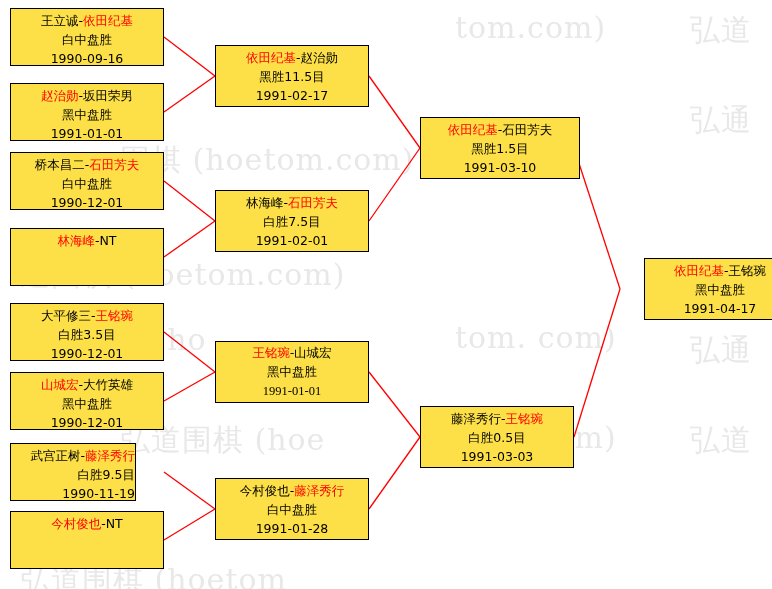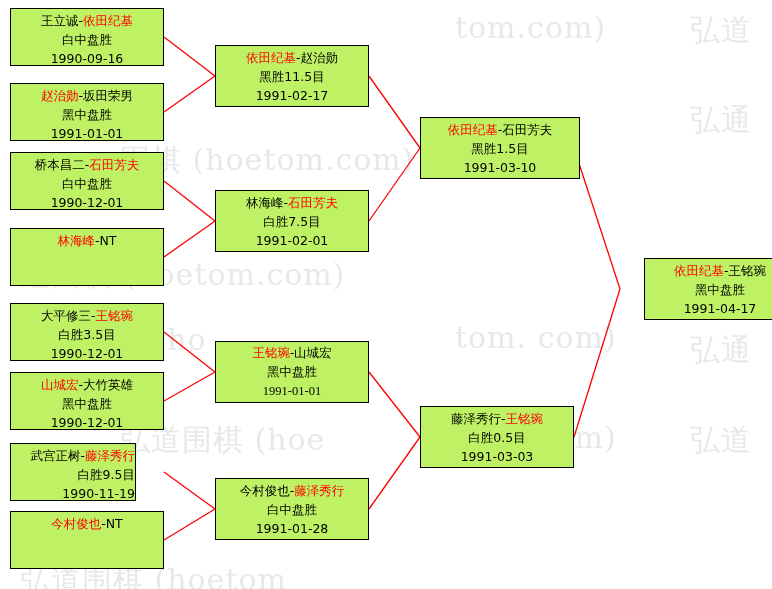--- a/index.html
+++ b/index.html
@@ -38,21 +38,21 @@
   
   #lines {
     position: absolute;
     left: 0; top: 0;
     z-index: 1;
   }
   
   .box {
     position: absolute;
     border: 1px solid #000000;
-    background: #bef264;
+    background: #fde047;
     box-sizing: border-box;
     z-index: 2;
     text-align: center;
     font-size: 12.5px;
     line-height: 1.52;
     color: #000000;
     padding-top: 2px;
   }
   .box .players {
     white-space: nowrap;

